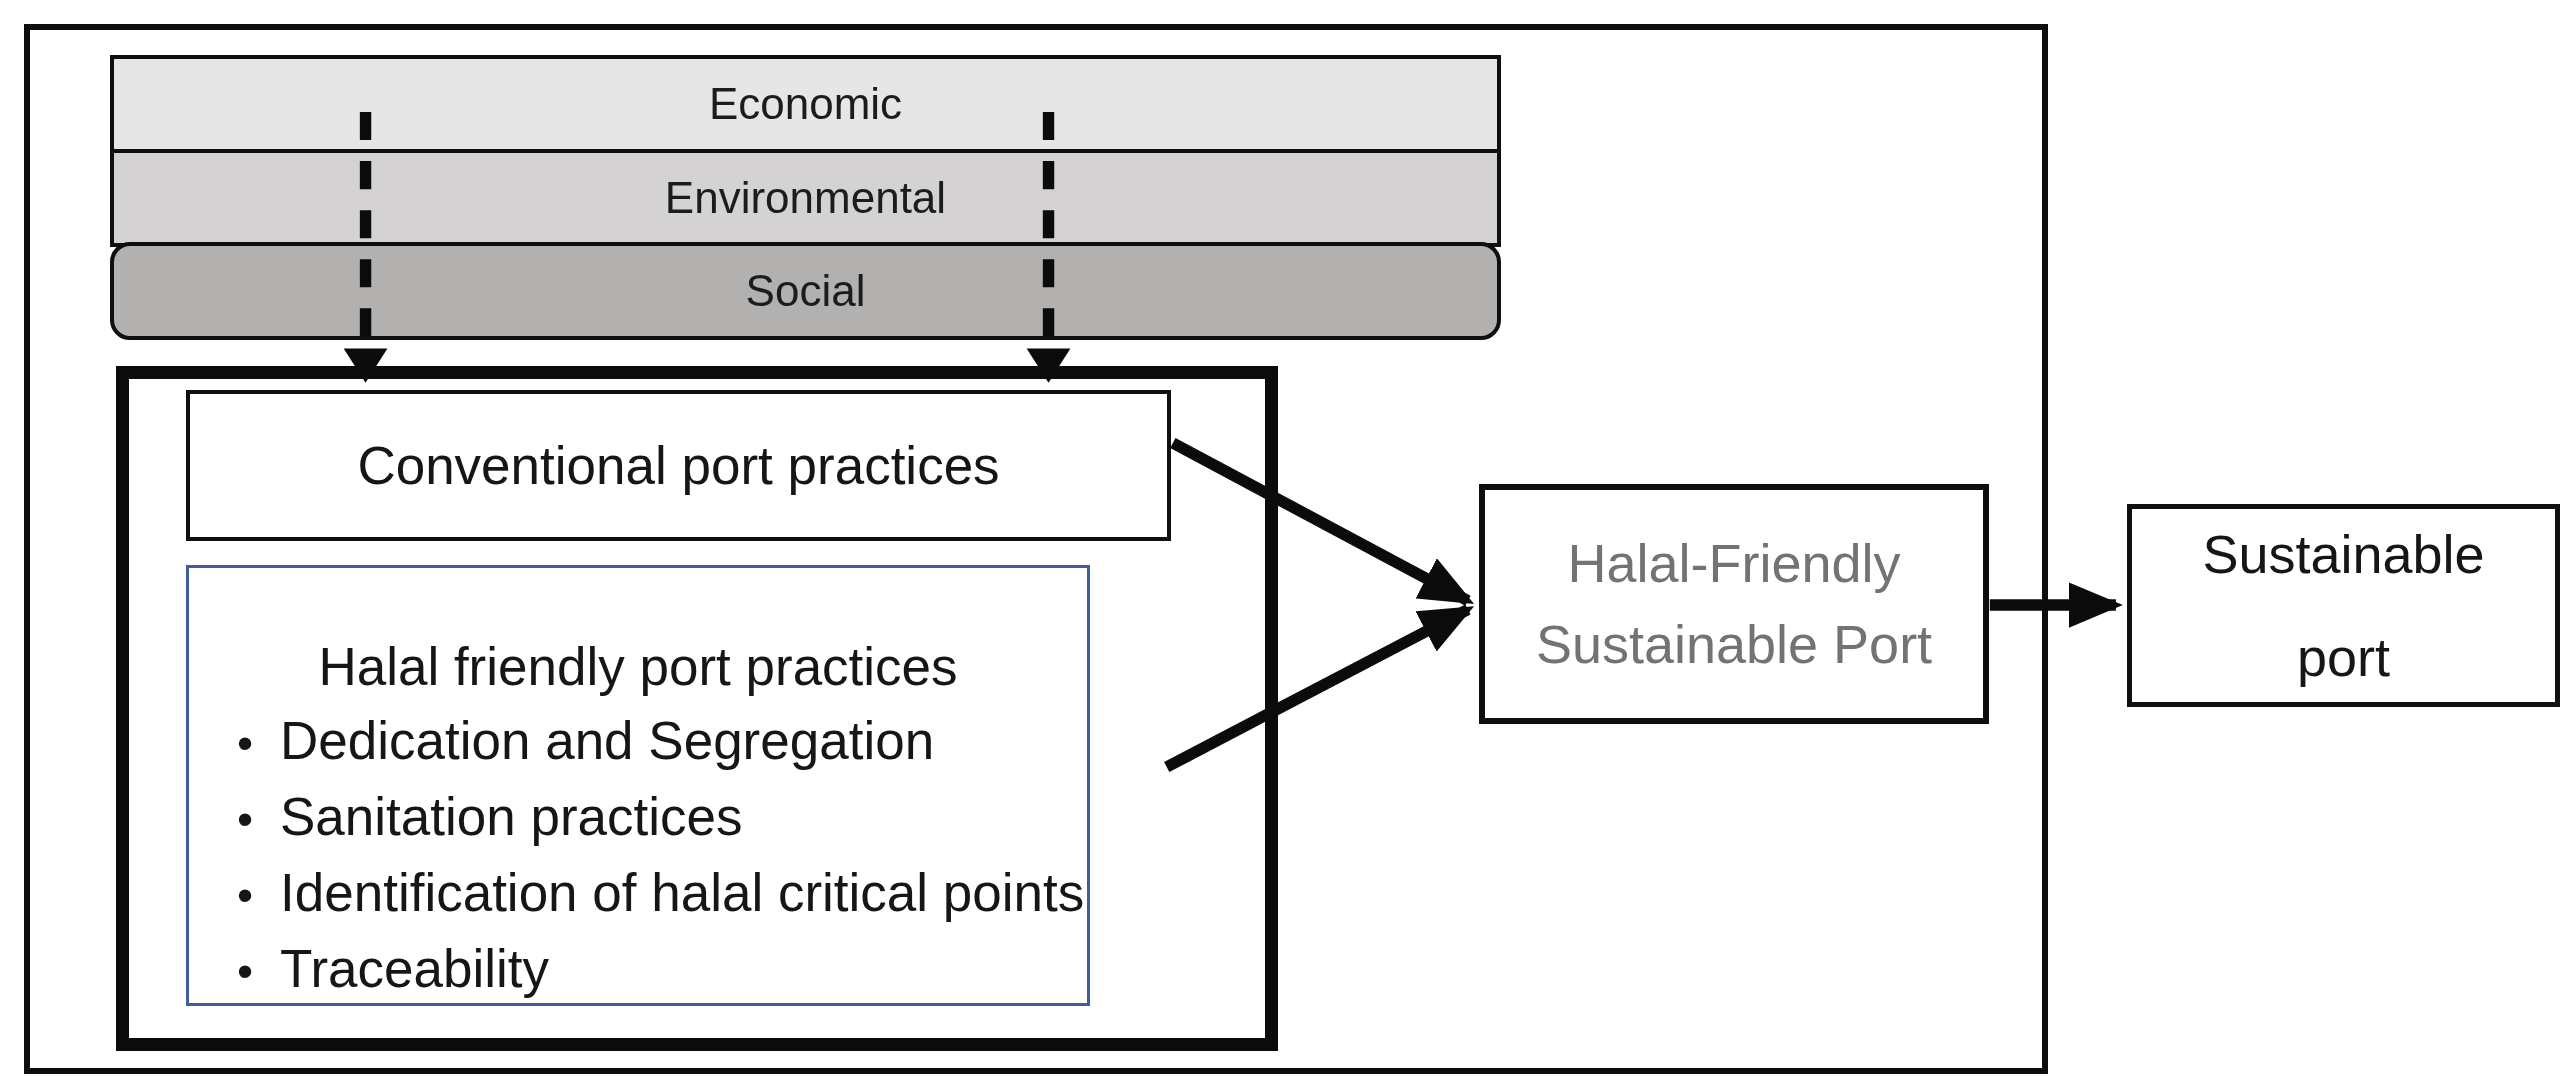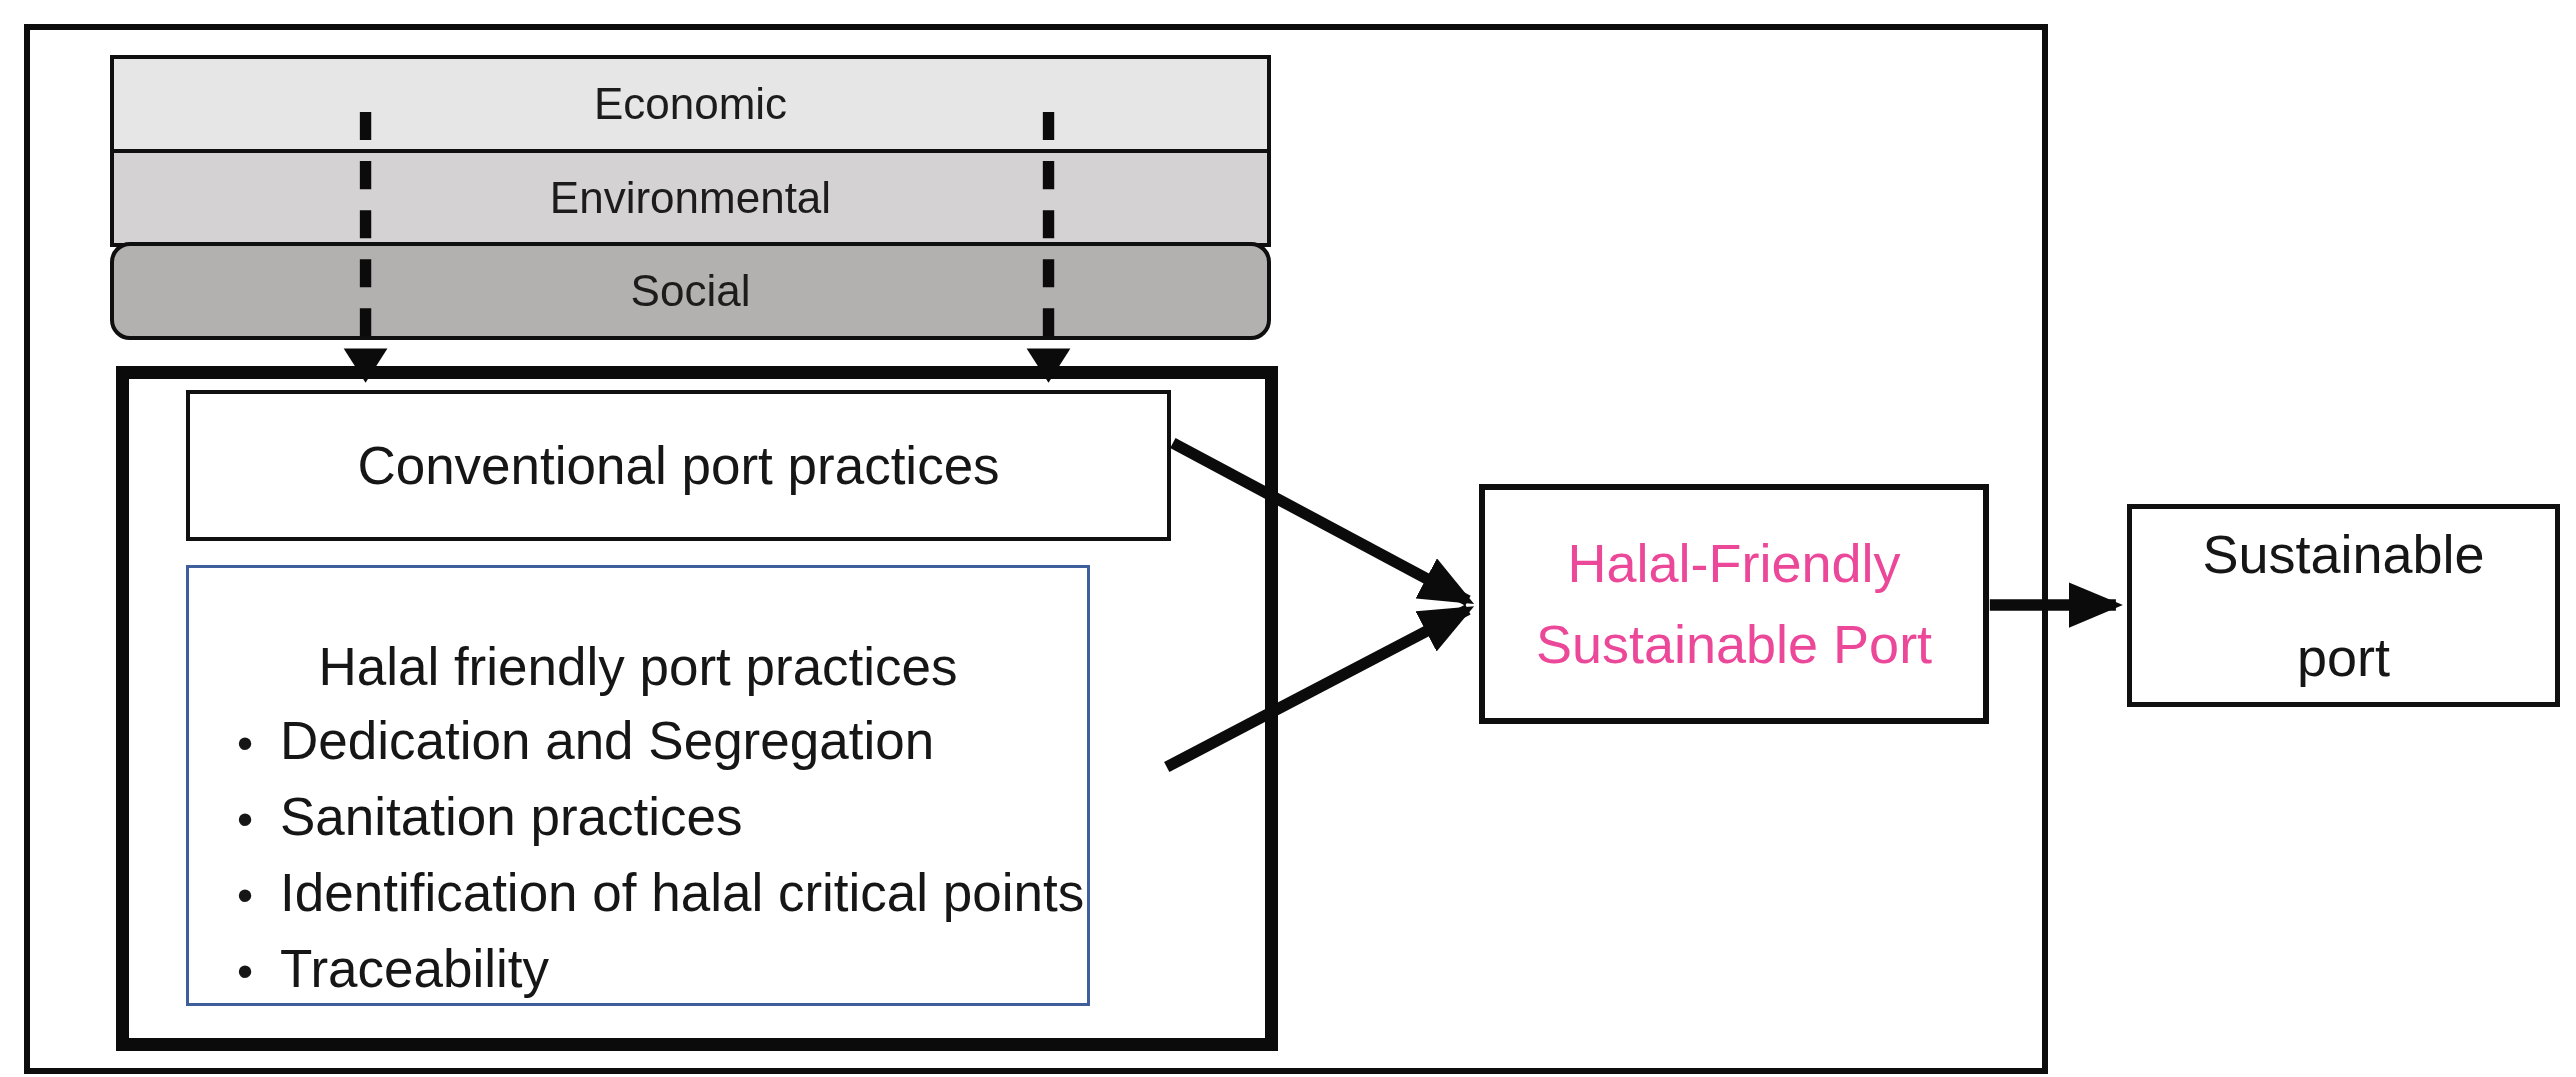--- a/index.html
+++ b/index.html
@@ -21,21 +21,21 @@
     left: 24px; top: 24px;
     width: 2024px; height: 1050px;
     border: 6.1px solid #0d0d0d;
     box-sizing: border-box;
     background: transparent;
   }
   
   .pillar-stack {
     position: absolute;
     left: 110px; top: 55px;
-    width: 1161px;
+    width: 1391px;
   }
   .pillar-bar {
     position: relative;
     box-sizing: border-box;
     height: 98px;
     border: 4.4px solid #0f0f0f;
     display: flex;
     align-items: center;
     justify-content: center;
     font-size: 44px;
@@ -109,21 +109,21 @@
     border: 6.1px solid #0e0e0e;
     box-sizing: border-box;
     background: #ffffff;
     display: flex;
     flex-direction: column;
     align-items: center;
     justify-content: center;
     text-align: center;
     font-size: 54px;
     line-height: 81px;
-    color: #ec4899;
+    color: #737373;
   }
   .sustainable-box {
     position: absolute;
     left: 2127px; top: 504px;
     width: 433px; height: 203px;
     border: 5.3px solid #101010;
     box-sizing: border-box;
     background: #ffffff;
     display: flex;
     flex-direction: column;

